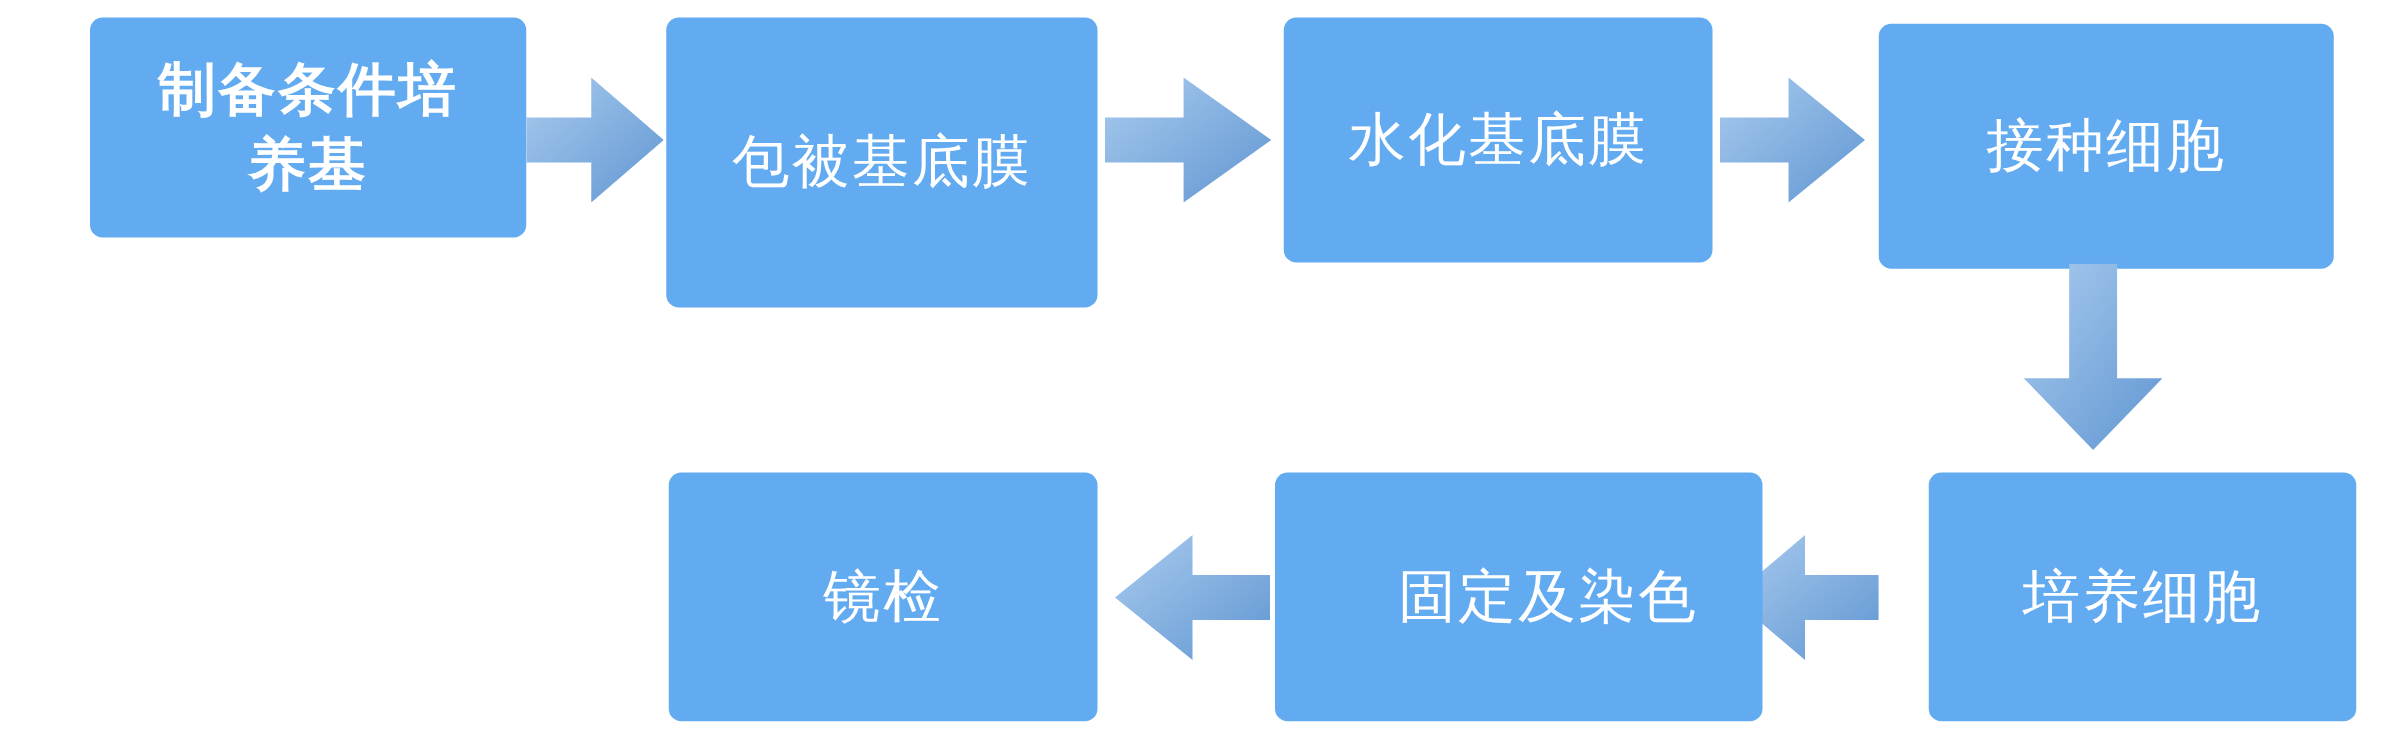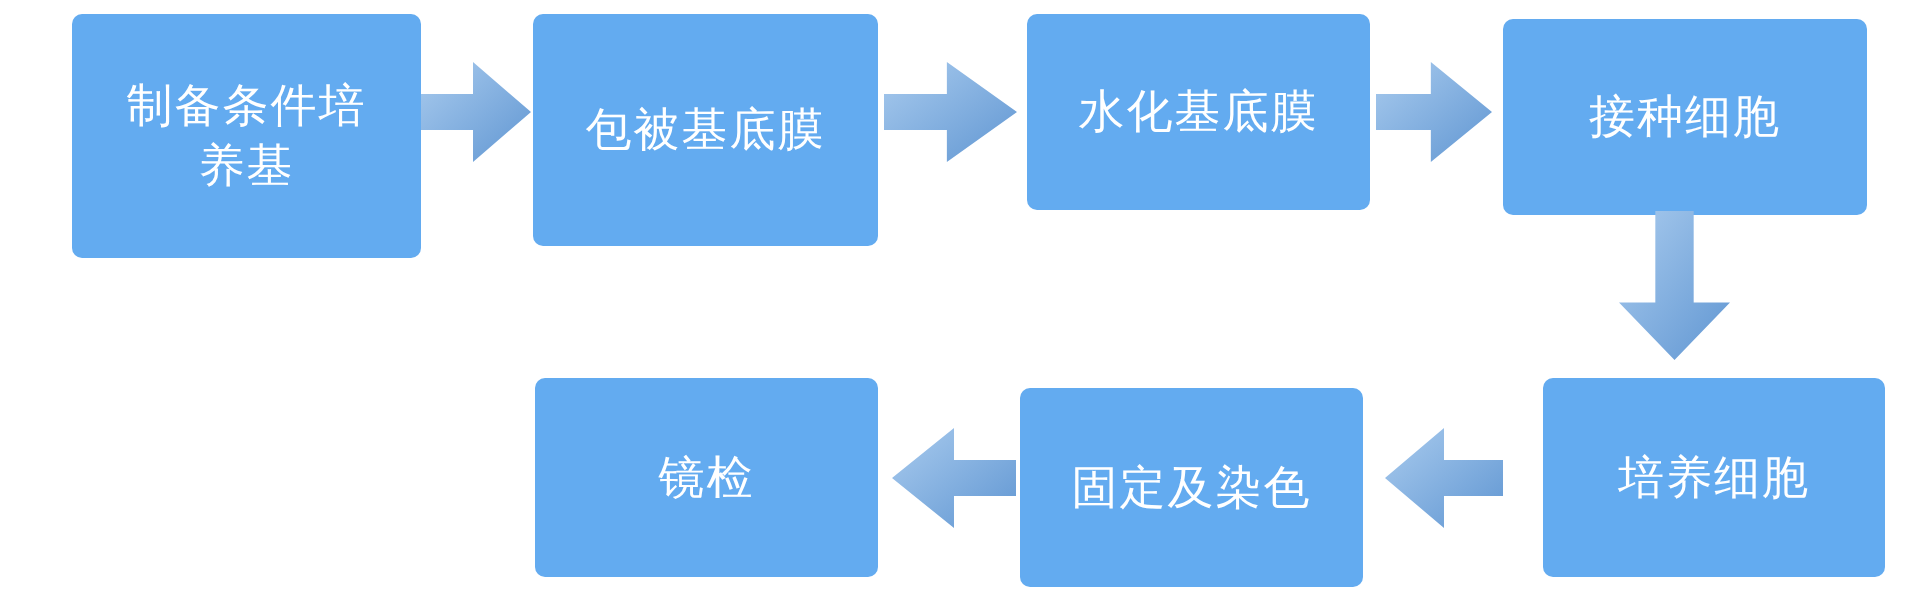--- a/index.html
+++ b/index.html
@@ -30,27 +30,27 @@
   }
   .node .lbl {
     display: block;
     max-width: 252px; 
   }
   .arrow {
     position: absolute;
     display: block;
   }
   
-  #n1 { left: 72px;   top: 14px;  width: 349px; height: 244px; }
+  #n1 { left: 72px;   top: 14px;  width: 349px; height: 176px; font-weight: bold; }
   #n2 { left: 533px;  top: 14px;  width: 345px; height: 232px; }
   #n3 { left: 1027px; top: 14px;  width: 343px; height: 196px; }
   #n4 { left: 1503px; top: 19px;  width: 364px; height: 196px; }
   
   #n5 { left: 1503px; top: 378px; width: 342px; height: 199px; margin-left: 40px; }
-  #n6 { left: 1020px; top: 388px; width: 343px; height: 199px; }
+  #n6 { left: 1020px; top: 378px; width: 343px; height: 199px; padding-left: 47px; }
   #n7 { left: 535px;  top: 378px; width: 343px; height: 199px; }
   
   #a1 { left: 421px;  top: 62px;  width: 110px; height: 100px; }
   #a2 { left: 884px;  top: 62px;  width: 133px; height: 100px; }
   #a3 { left: 1376px; top: 62px;  width: 116px; height: 100px; }
   #a4 { left: 1619px; top: 211px; width: 111px; height: 149px; }
   #a5 { left: 1385px; top: 428px; width: 118px; height: 100px; }
   #a6 { left: 892px;  top: 428px; width: 124px; height: 100px; }
 </style>
 </head>

